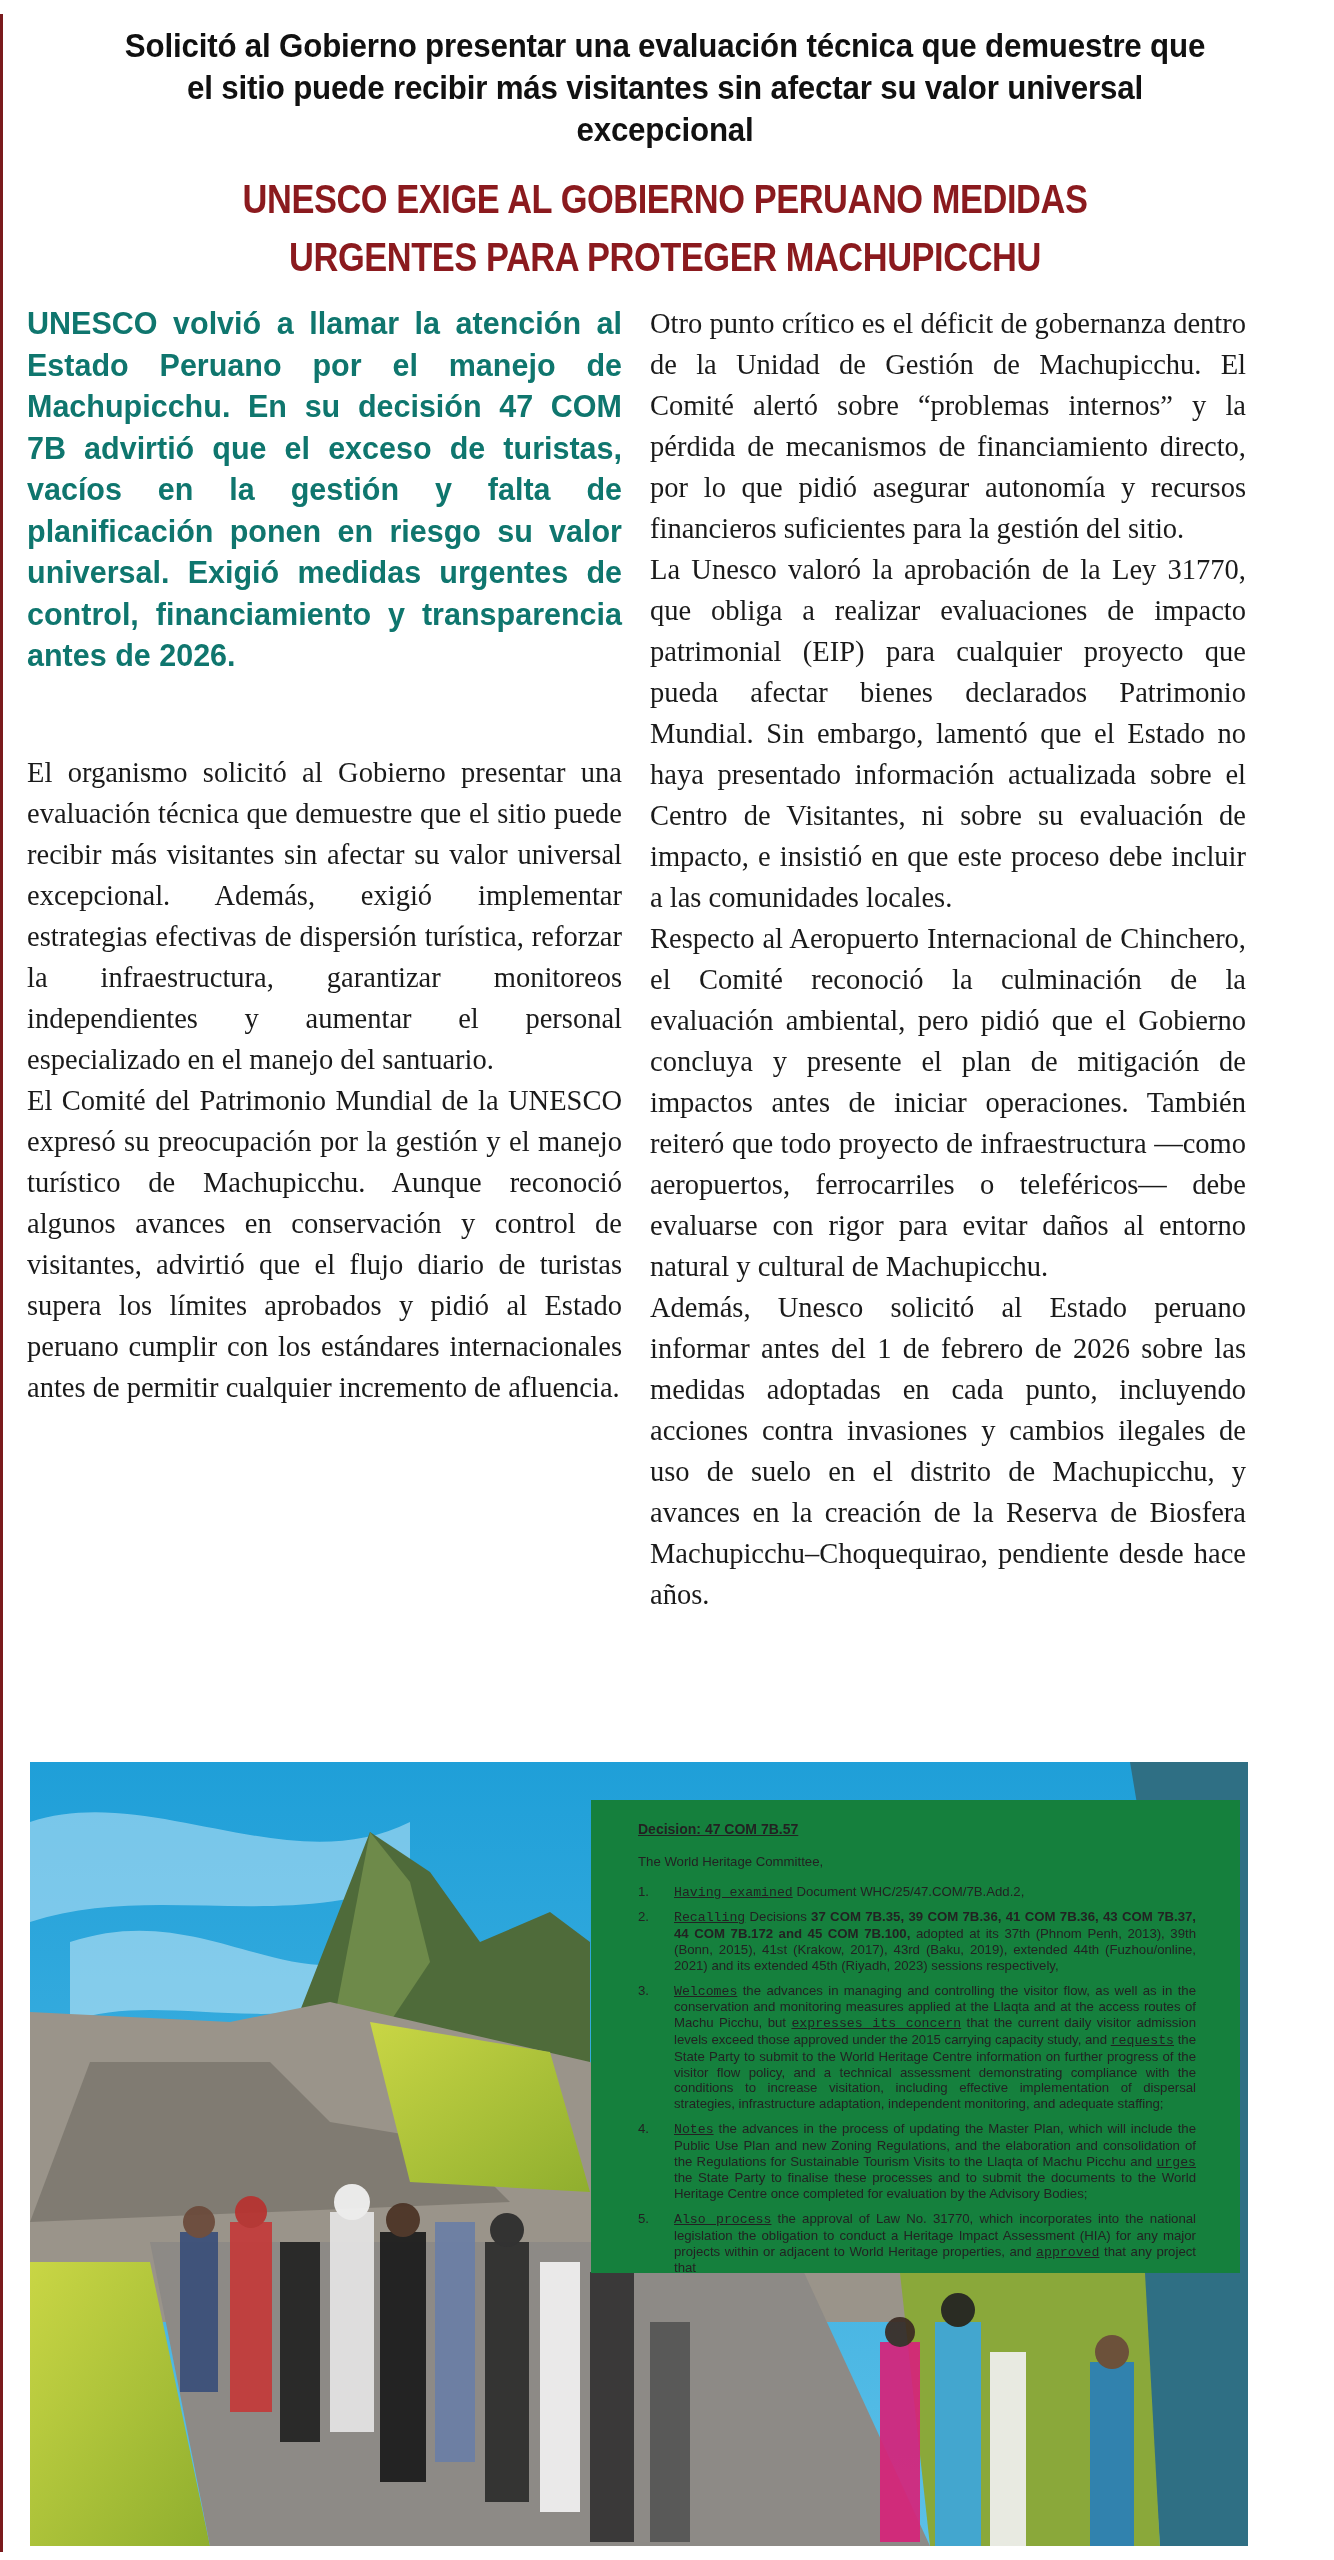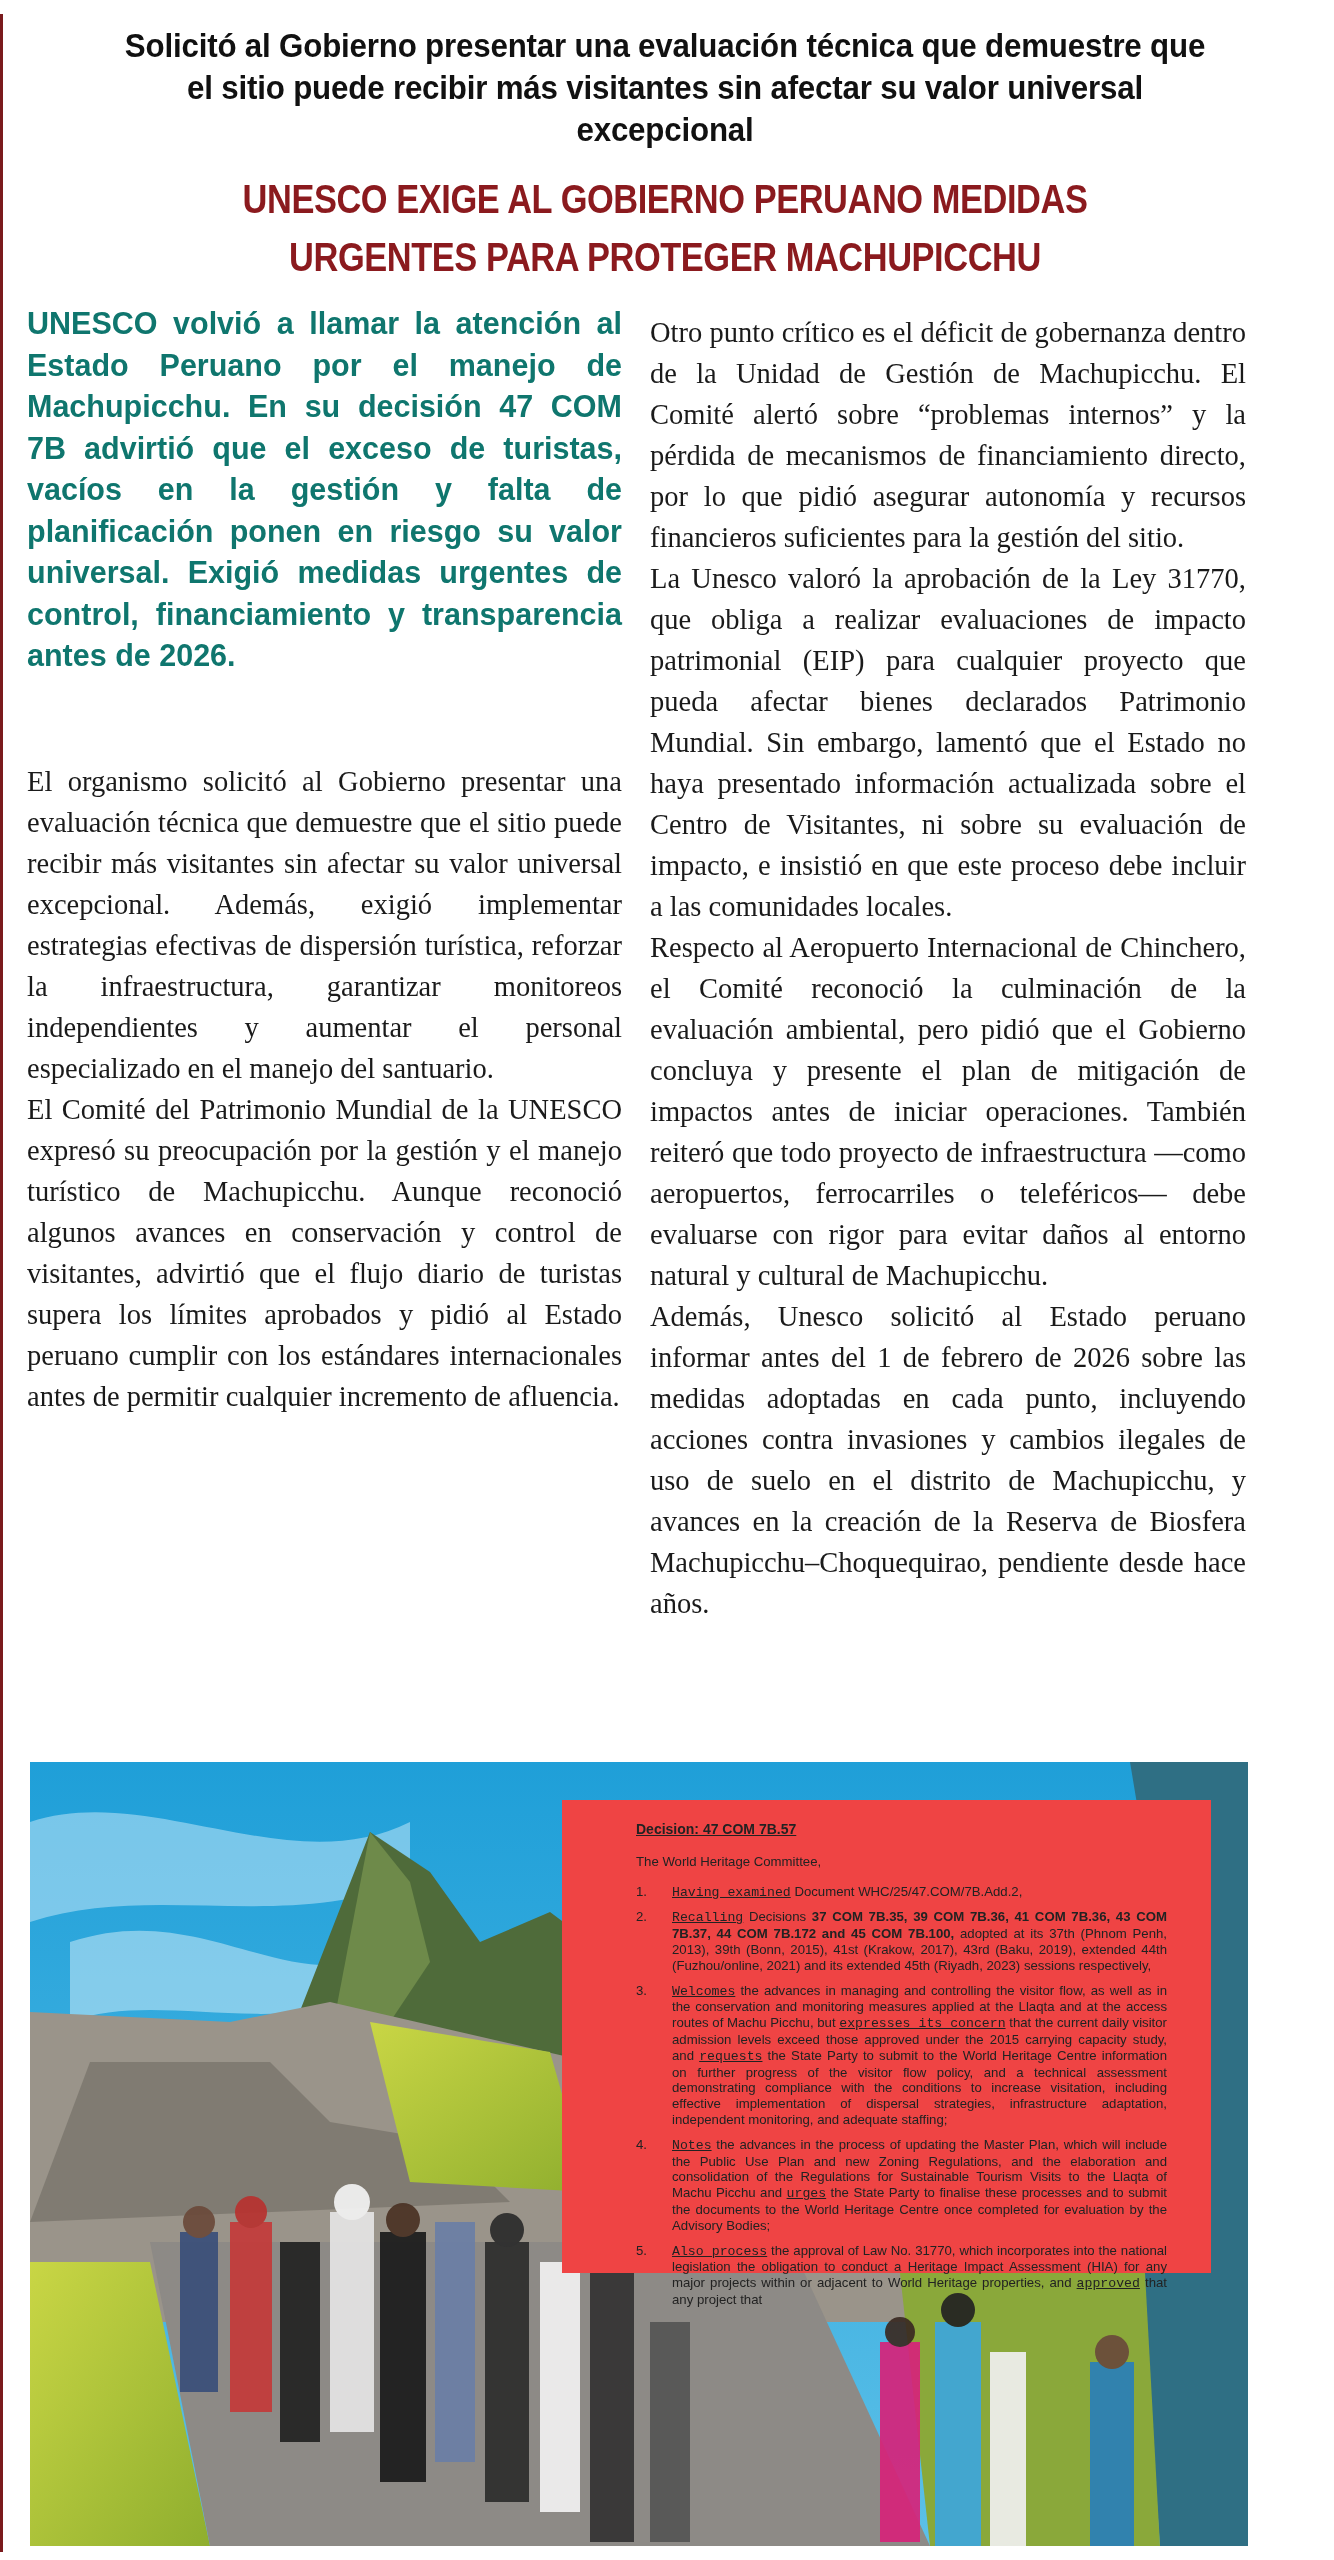--- a/index.html
+++ b/index.html
@@ -20,37 +20,37 @@
   }
 
   .lead {
     position: absolute; left: 27px; top: 303px; width: 595px;
     font-family: "Liberation Sans", sans-serif; font-weight: bold;
     font-size: 30.5px; line-height: 41.5px; color: #0f766e; text-align: justify;
     hyphens: manual;
   }
   .col {
     position: absolute; font-family: "Liberation Serif", serif; font-size: 28.5px;
-    line-height: 41px; color: #1a1a1a; text-align: justify; margin-top: 9px;
+    line-height: 41px; color: #1a1a1a; text-align: justify;
   }
   .col p { margin: 0; }
   .col-left { left: 27px; top: 752px; width: 595px; }
   .col-right { left: 650px; top: 303px; width: 596px; }
 
   .photo {
     position: absolute; left: 30px; top: 1762px; width: 1218px; height: 784px;
     overflow: hidden;
     background:
       linear-gradient(180deg, rgba(0,0,0,0) 0%, rgba(0,0,0,0) 100%);
   }
   .photo svg { display: block; width: 100%; height: 100%; }
 
   .doc-panel {
-    position: absolute; left: 562px; top: 1800px; width: 649px; height: 473px;
-    background: #ef4444; box-sizing: border-box; padding: 22px 44px 0 74px;
+    position: absolute; left: 591px; top: 1800px; width: 649px; height: 473px;
+    background: #15803d; box-sizing: border-box; padding: 22px 44px 0 47px;
     font-family: "Liberation Sans", sans-serif; color: #222; font-size: 13.2px; line-height: 15.8px;
   }
   .doc-title { font-weight: bold; text-decoration: underline; font-size: 14px; margin-bottom: 16px; }
   .doc-intro { margin-bottom: 14px; }
   .doc-item { display: flex; margin-bottom: 9px; }
   .doc-num { width: 36px; flex: none; }
   .doc-text { flex: 1; text-align: justify; }
   .u { text-decoration: underline; font-family: Liberation Mono, monospace; }
   .b { font-weight: bold; }
 </style>

